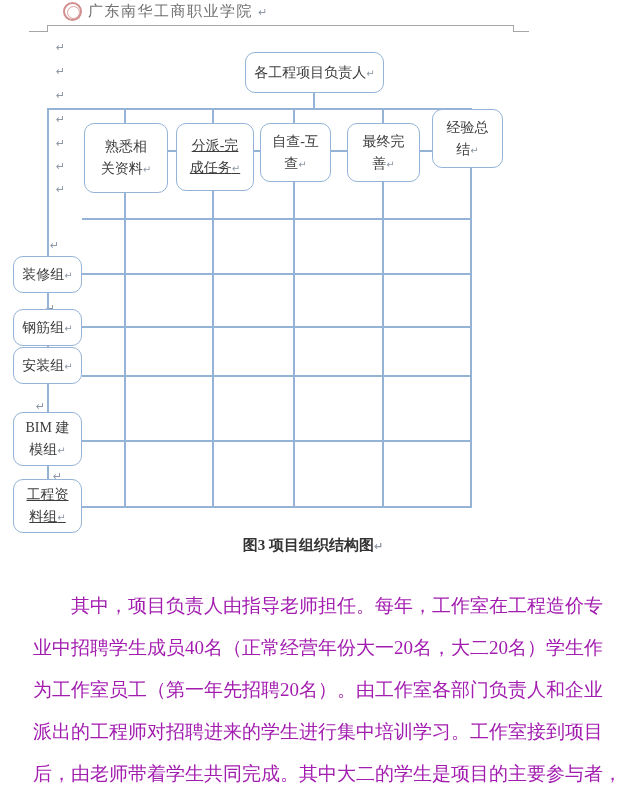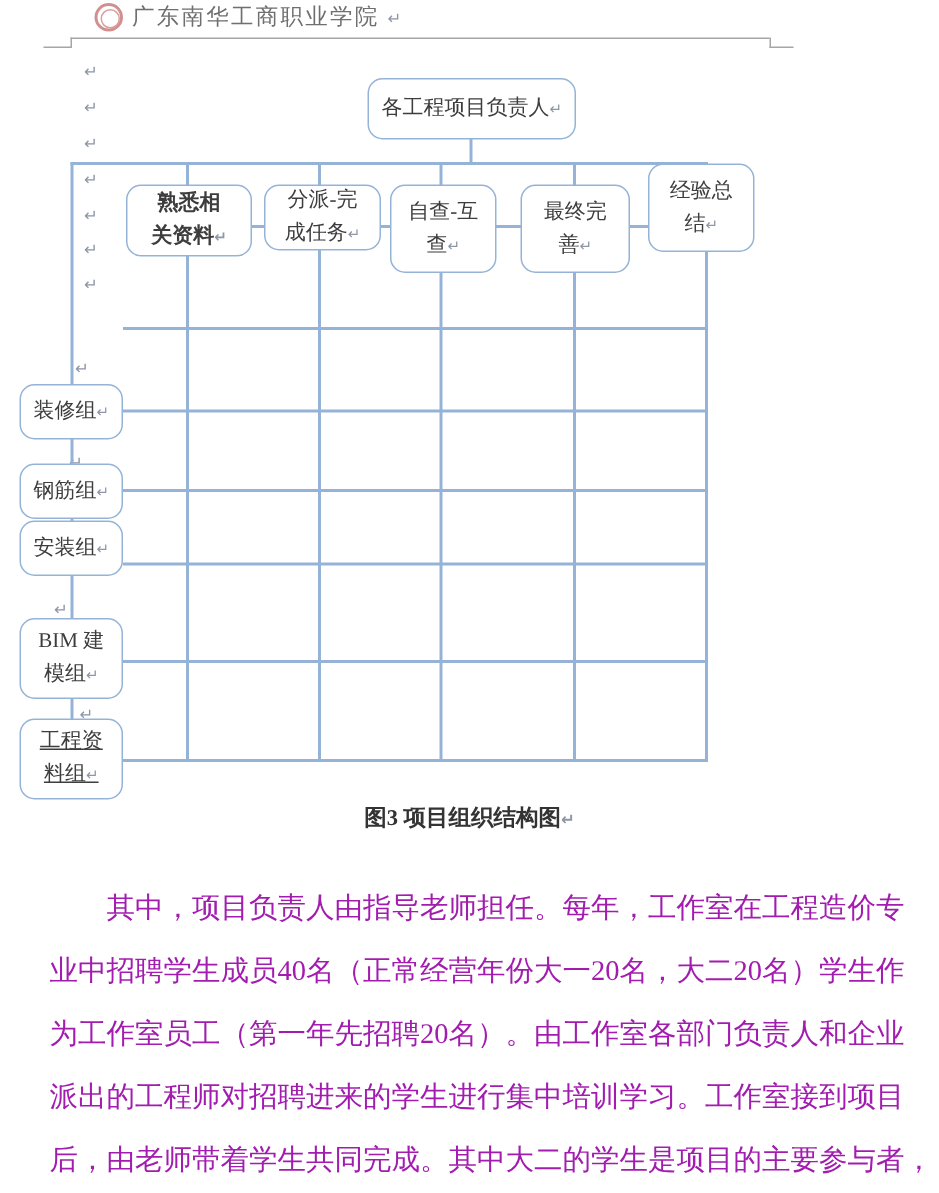--- a/index.html
+++ b/index.html
@@ -118,25 +118,25 @@
 
   <div class="dline" style="left:168px; top:150px; width:10px; height:2px;"></div>
   <div class="dline" style="left:253px; top:150px; width:9px; height:2px;"></div>
   <div class="dline" style="left:330px; top:150px; width:18px; height:2px;"></div>
   <div class="dline" style="left:419px; top:150px; width:14px; height:2px;"></div>
 
   <div class="dbox" style="left:245px; top:52px; width:139px; height:41px;">
     <span><span class="box-label">各工程项目负责人</span><span class="pmark">↵</span></span>
   </div>
 
-  <div class="dbox" style="left:84px; top:123px; width:84px; height:48px;font-weight:bold;">
+  <div class="dbox" style="left:84px; top:123px; width:84px; height:70px;">
     <span><span class="box-label">熟悉相
 关资料</span><span class="pmark">↵</span></span>
   </div>
-  <div class="dbox" style="left:176px; top:123px; width:78px; height:44px;">
+  <div class="dbox" style="left:176px; top:123px; width:78px; height:68px;text-decoration:underline;">
     <span><span class="box-label">分派-完
 成任务</span><span class="pmark">↵</span></span>
   </div>
   <div class="dbox" style="left:260px; top:123px; width:71px; height:59px;">
     <span><span class="box-label">自查-互
 查</span><span class="pmark">↵</span></span>
   </div>
   <div class="dbox" style="left:347px; top:123px; width:73px; height:59px;">
     <span><span class="box-label">最终完
 善</span><span class="pmark">↵</span></span>

